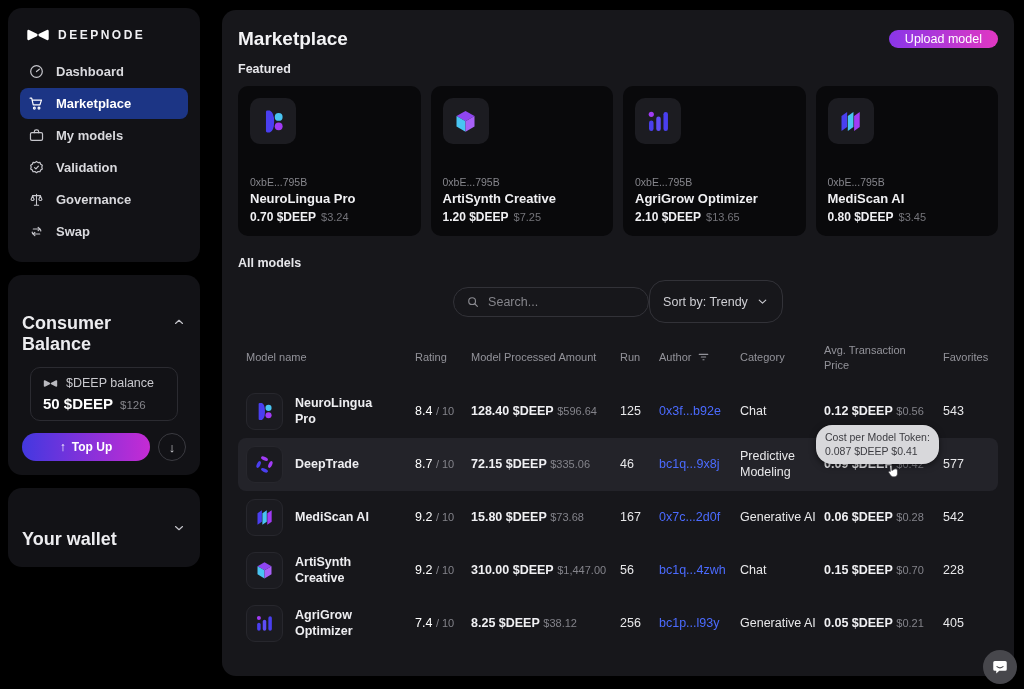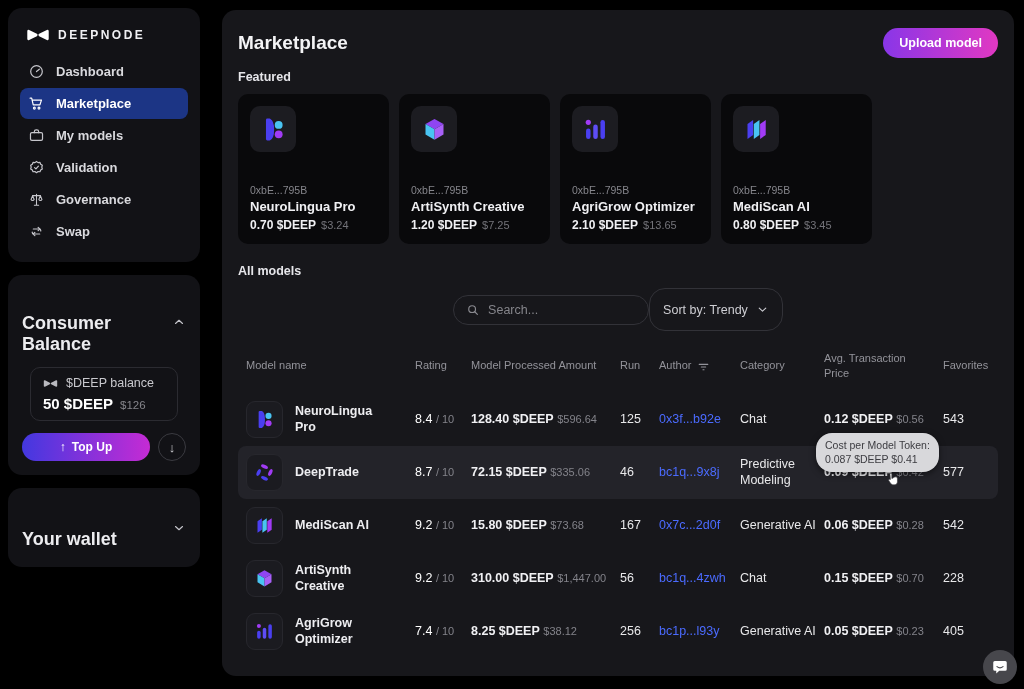--- a/index.html
+++ b/index.html
@@ -33,47 +33,47 @@
     display:flex; align-items:center; justify-content:center; gap:6px; font-family:inherit; }
   .circle-btn { width:28px; height:28px; border-radius:50%; border:1px solid #3a3a40; background:transparent;
     color:#cfcfd4; font-size:13px; display:flex; align-items:center; justify-content:center; cursor:pointer; }
   .wallet-panel { padding:17px 14px; }
 
   
   .main { position:absolute; left:222px; top:10px; width:792px; height:666px;
     background:#17171b; border-radius:14px; padding:18px 16px 16px; }
   .main-header { display:flex; align-items:center; justify-content:space-between; }
   .page-title { font-size:19px; font-weight:bold; color:#f4f4f6; }
-  .upload-btn { height:30px; padding:0 16px; border:none; border-radius:15px; cursor:pointer;
-    background:linear-gradient(90deg,#8936e8,#e138c2); color:#fff; font-size:12.5px; font-weight:bold; font-family:inherit; }
+  .upload-btn { height:18px; padding:0 16px; border:none; border-radius:15px; cursor:pointer;
+    background:linear-gradient(90deg,#8936e8,#e138c2); color:#fff; font-size:12.5px; font-weight:normal; font-family:inherit; }
   .section-label { font-size:12.5px; font-weight:bold; color:#e6e6ea; margin:12px 0 10px; }
 
   .cards-row { display:flex; gap:10px; }
-  .fcard { width:151px; height:150px; background:#09090b; border-radius:10px; padding:12px; display:flex; flex-direction:column; cursor:pointer; }
+  .fcard { width:183px; height:150px; background:#09090b; border-radius:10px; padding:12px; display:flex; flex-direction:column; cursor:pointer; }
   .tile { width:46px; height:46px; background:#1c1c21; border-radius:10px; display:flex; align-items:center; justify-content:center; }
   .fcard .addr { margin-top:auto; font-size:10.5px; color:#85858b; }
   .fcard .fname { font-size:13px; font-weight:bold; color:#f0f0f3; margin:3px 0 4px; }
   .price-row { display:flex; align-items:baseline; gap:5px; }
   .price-deep { font-size:12px; font-weight:bold; color:#f0f0f3; }
   .price-usd { font-size:11px; color:#74747a; }
 
   .allmodels-label { margin-top:20px; }
   .filter-row { display:flex; align-items:center; justify-content:center; margin:10px 0 4px; }
   .search-box { width:196px; height:30px; border:1px solid #323238; border-radius:16px;
     display:flex; align-items:center; gap:8px; padding:0 12px; color:#8a8a90; }
   .search-box input { flex:1; background:transparent; border:none; outline:none; color:#ccccd1;
     font-size:12.5px; font-family:inherit; }
   .search-box input::placeholder { color:#85858b; }
   .sort-btn { height:43px; border:1px solid #323238; border-radius:16px; padding:0 13px; background:transparent;
     display:flex; align-items:center; gap:8px; color:#cfcfd4; font-size:12.5px; font-family:inherit; cursor:pointer; }
 
   .tgrid { display:grid; grid-template-columns:169px 56px 149px 39px 81px 84px 119px 1fr; align-items:center; }
   .thead { padding:16px 8px 12px; color:#93939a; font-size:11px; line-height:1.35; }
   .thead .hcell { padding-right:10px; }
-  .author-h { display:flex; align-items:flex-end; gap:6px; }
+  .author-h { display:flex; align-items:flex-start; gap:6px; }
   .trow { min-height:53px; padding:0 8px; position:relative; cursor:pointer; }
   .trow.highlight { background:#232329; border-radius:8px; }
   .name-cell { display:flex; align-items:center; gap:12px; padding-right:8px; }
   .row-tile { width:37px; height:37px; min-width:37px; background:#1b1b20; border:1px solid #27272d; border-radius:9px;
     display:flex; align-items:center; justify-content:center; }
   .rname { font-size:12.5px; font-weight:bold; color:#eeeef1; line-height:1.3; max-width:96px; }
   .rcell { font-size:12.5px; color:#e8e8ea; padding-right:8px; line-height:1.3; }
   .rating-val { color:#fff; }
   .dim { color:#83838a; font-size:11px; }
   .strong { font-weight:bold; color:#f0f0f3; }
@@ -421,21 +421,21 @@
             <rect x="16.4" y="3.6" width="4" height="16.8" rx="2" fill="#4a3ff0"></rect>
           </svg>
       </div>
       <span class="rname">AgriGrow Optimizer</span>
     </div>
     <div class="rcell"><span class="rating-val">7.4</span> <span class="dim">/ 10</span></div>
     <div class="rcell"><span class="strong">8.25 $DEEP</span> <span class="dim">$38.12</span></div>
     <div class="rcell">256</div>
     <div class="rcell author-link">bc1p...l93y</div>
     <div class="rcell">Generative AI</div>
-    <div class="rcell"><span class="strong">0.05 $DEEP</span> <span class="dim">$0.23</span></div>
+    <div class="rcell"><span class="strong">0.05 $DEEP</span> <span class="dim">$0.21</span></div>
     <div class="rcell">405</div>
   </div>
 </div>
 
 <button class="chat-fab">
   <span>
     <svg width="18" height="18" viewBox="0 0 24 24">
         <path d="M5 4h14a2 2 0 0 1 2 2v9a2 2 0 0 1-2 2h-8l-4 3.5V17H5a2 2 0 0 1-2-2V6a2 2 0 0 1 2-2z" fill="#fff"></path>
         <path d="M8 11.5c2.6 2 5.4 2 8 0" fill="none" stroke="#47474c" stroke-width="1.6" stroke-linecap="round"></path>
       </svg>

